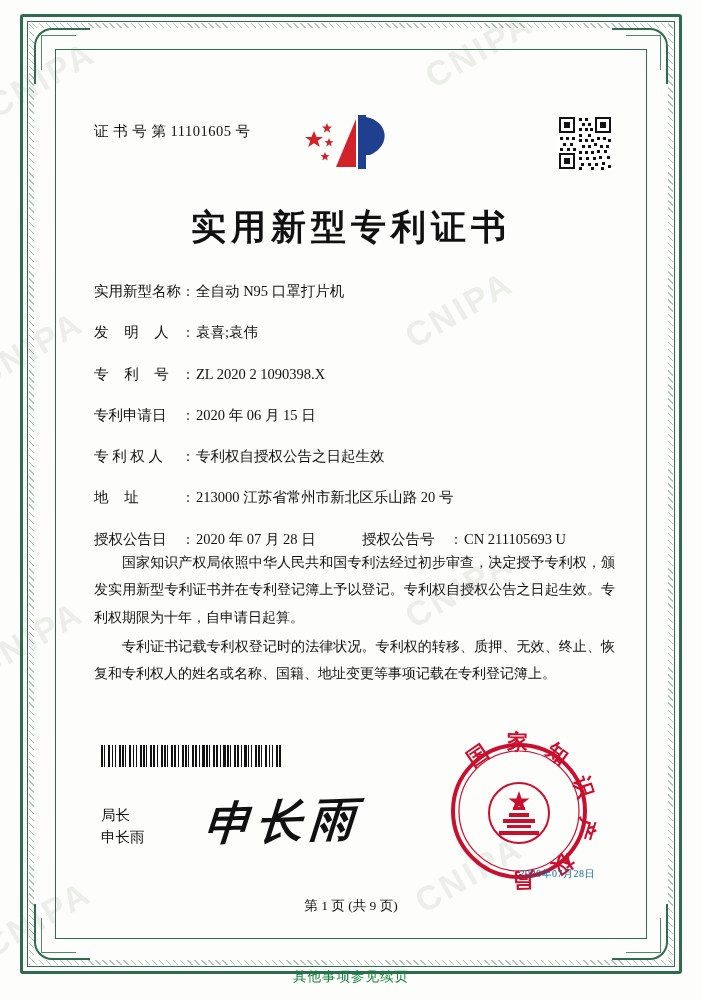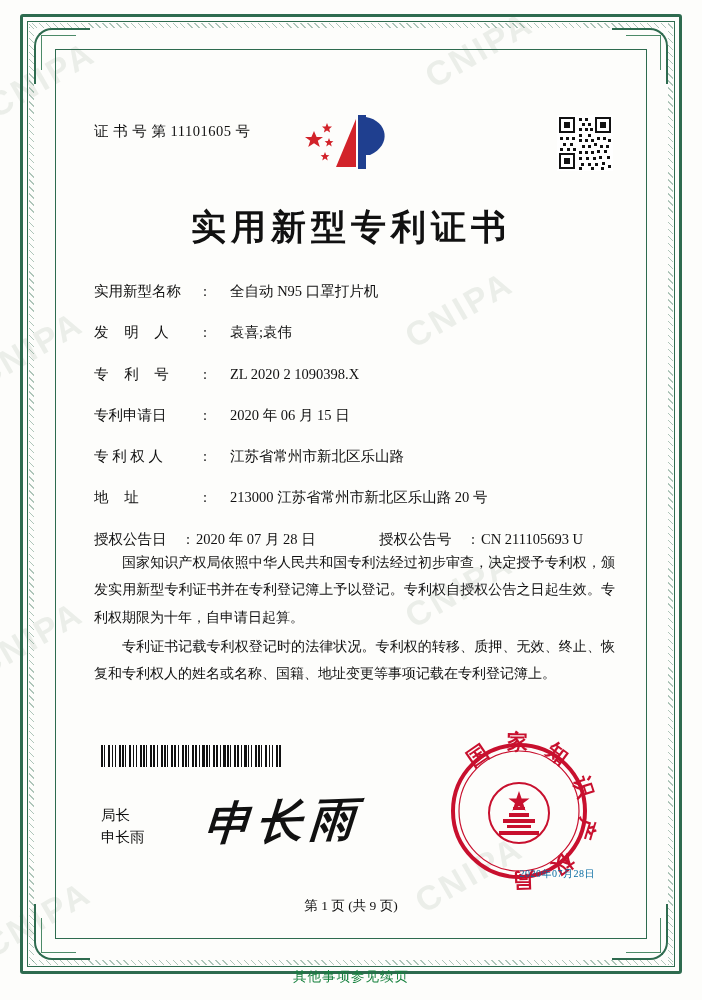--- a/index.html
+++ b/index.html
@@ -152,21 +152,20 @@
     right: 30px;
     top: 232px;
   }
   .field {
     display: flex;
     align-items: baseline;
     margin-bottom: 21px;
     font-size: 14.5px;
     line-height: 1.4;
     color: #111;
-    gap: 17px;
   }
   .field .lbl {
     width: 92px;
     flex: 0 0 92px;
     letter-spacing: 0px;
     white-space: nowrap;
   }
   .field .lbl.spaced { letter-spacing: 6px; }
   .field .colon { width: 10px; flex: 0 0 10px; }
   .field .val { flex: 1 1 auto; }
@@ -400,21 +399,21 @@
 
       <div class="field">
         <span class="lbl">专利申请日</span>
         <span class="colon">:</span>
         <span class="val">2020 年 06 月 15 日</span>
       </div>
 
       <div class="field">
         <span class="lbl">专 利 权 人</span>
         <span class="colon">:</span>
-        <span class="val">江苏省常州市新北区乐山路</span>
+        <span class="val">专利权自授权公告之日起生效</span>
       </div>
 
       <div class="field">
         <span class="lbl spaced">地 址</span>
         <span class="colon">:</span>
         <span class="val">213000 江苏省常州市新北区乐山路 20 号</span>
       </div>
 
       <div class="field row-two">
         <span class="half first">

